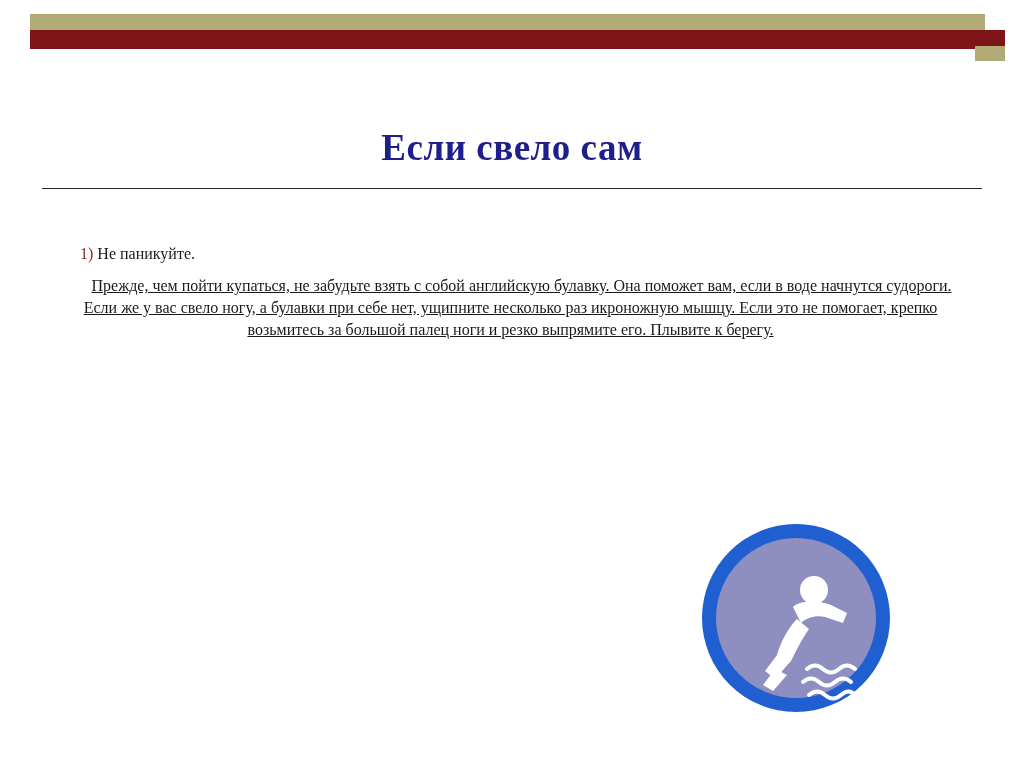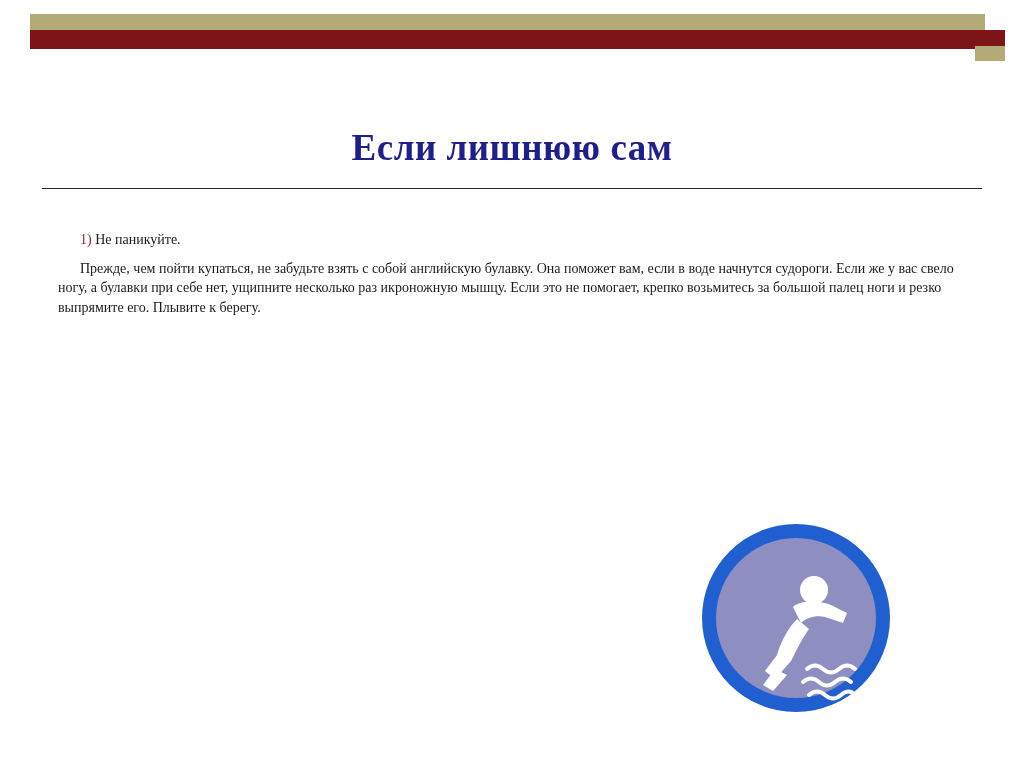--- a/index.html
+++ b/index.html
@@ -75,37 +75,38 @@
     top: 188px;
     width: 940px;
     height: 1px;
     background: #2a2a2a;
   }
 
   
   .content {
     position: absolute;
     left: 58px;
-    top: 230px;
+    top: 243px;
     width: 905px;
-    font-size: 14px;
+    font-size: 16px;
     line-height: 1.37;
     color: #1a1a1a;
   }
   .num-item {
     margin: 0 0 2px 0;
     text-indent: 22px;
   }
   .num {
     color: #8c2a2a;
   }
   .para {
     margin: 10px 0 0 0;
     text-indent: 22px;
-    text-align: left;
+    text-align: center;
+    text-decoration: underline;
   }
 
   
   .pictogram {
     position: absolute;
     left: 697px;
     top: 519px;
     width: 198px;
     height: 198px;
   }
@@ -113,21 +114,21 @@
 </head>
 <body>
 
 <div class="deco-top">
   <div class="bar-tan-top"></div>
   <div class="bar-dark-red"></div>
   <div class="bar-dark-red-left"></div>
   <div class="bar-tan-right"></div>
 </div>
 
-<div class="title">Если лишнюю сам</div>
+<div class="title">Если свело сам</div>
 <div class="title-rule"></div>
 
 <div class="content">
 
   <p class="num-item">
     <span class="num">1)</span><span> Не паникуйте.</span>
   </p>
 
 
 

